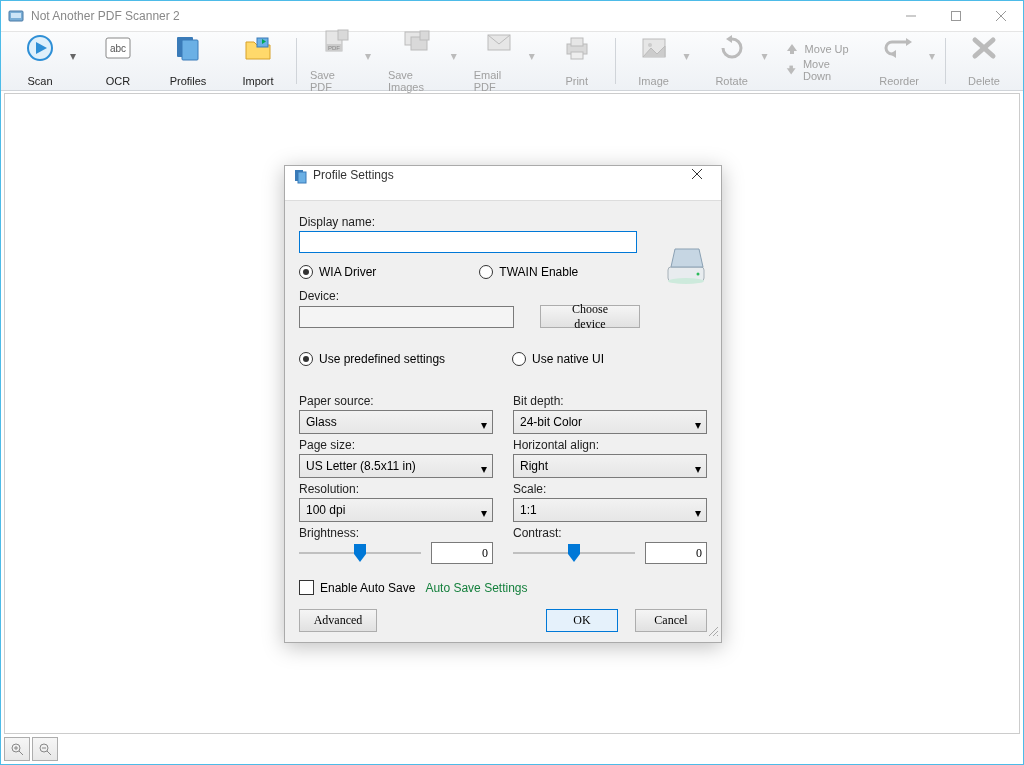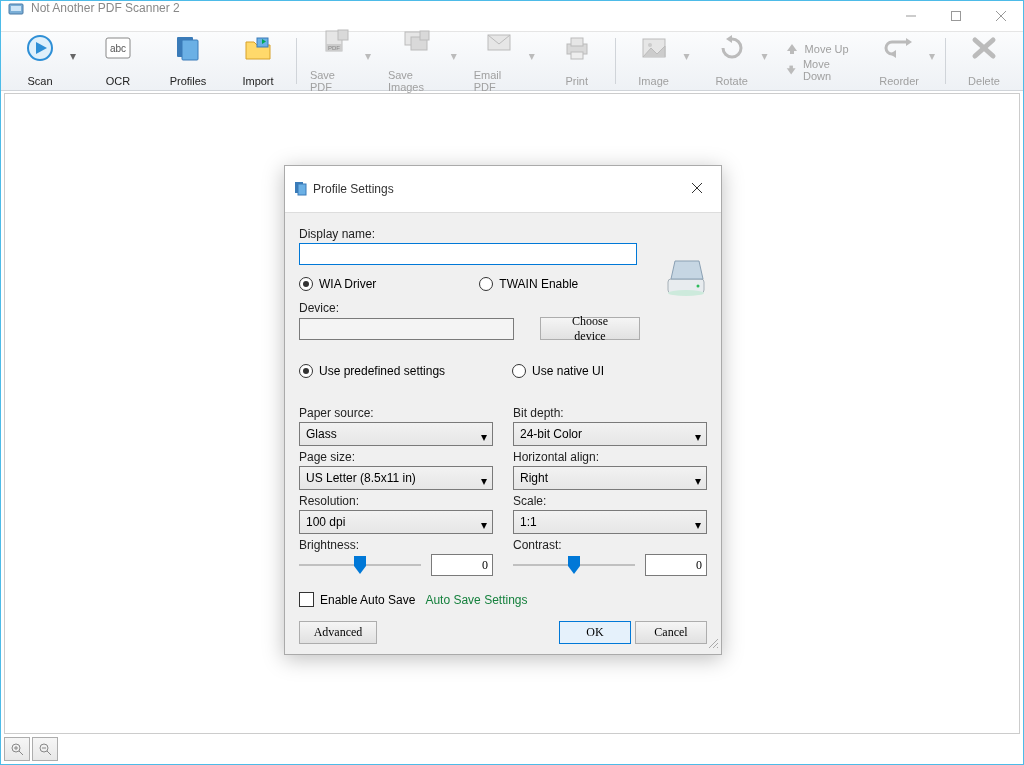--- a/index.html
+++ b/index.html
@@ -1,18 +1,18 @@
 <!DOCTYPE html>
 <html><head>
 <meta charset="utf-8">
 <style>
   html,body{margin:0;padding:0;font-family:"Segoe UI",Tahoma,sans-serif;font-size:12px;background:#fff;color:#000;user-select:none}
   .app{width:1024px;height:765px;border:1px solid #4dbbe8;box-sizing:border-box;position:relative;overflow:hidden;background:#fff}
   
-  .titlebar{height:30px;background:#fff;display:flex;border-bottom:1px solid #e5e5e5}
+  .titlebar{height:30px;background:#fff;display:flex;align-items:center;border-bottom:1px solid #e5e5e5}
   .titlebar .app-icon{width:16px;height:16px;margin:0 7px;display:inline-block}
   .titlebar .title{color:#888;font-size:12px}
   .titlebar .win-btns{margin-left:auto;display:flex}
   .win-btn{width:45px;height:29px;display:flex;align-items:center;justify-content:center;color:#999}
   .win-btn svg{width:10px;height:10px}
   
   .toolbar{height:58px;background:linear-gradient(#fbfcfd,#eef1f5);border-bottom:1px solid #d0d4d9;display:flex;align-items:stretch;padding:0 4px}
   .tbtn{display:flex;flex-direction:column;align-items:center;justify-content:center;padding:2px 8px;min-width:50px;border:1px solid transparent;border-radius:2px;margin:2px 1px;position:relative}
   .tbtn .ic{width:32px;height:28px;display:flex;align-items:center;justify-content:center}
   .tbtn .lbl{font-size:11px;color:#222;margin-top:13px}
@@ -24,21 +24,21 @@
   .tgroup{display:flex;flex-direction:column;justify-content:flex-end;margin:8px 6px}
   .tgroup .row{display:flex;align-items:center;height:24px;color:#a0a0a0;font-size:11px;padding:0 4px}
   .tgroup .row svg{width:14px;height:14px;margin-right:6px}
   
   .canvas{position:absolute;left:3px;right:3px;top:92px;bottom:30px;border:1px solid #ccc;background:#fff}
   
   .bottombar{position:absolute;left:3px;bottom:3px;display:flex;gap:2px}
   .zbtn{width:24px;height:22px;border:1px solid #adadad;background:linear-gradient(#f6f6f6,#e8e8e8);display:flex;align-items:center;justify-content:center;color:#999}
   
   .dialog{position:absolute;left:283px;top:164px;width:436px;background:#f0f0f0;border:1px solid #aaa;box-shadow:0 4px 20px rgba(0,0,0,0.25)}
-  .dlg-title{height:30px;background:#fff;border-bottom:1px solid #ddd;display:flex;align-items:center;padding:8px 8px}
+  .dlg-title{height:30px;background:#fff;border-bottom:1px solid #ddd;display:flex;padding:2px 8px}
   .dlg-title .t{font-size:12px;color:#333;margin-left:4px}
   .dlg-title .x{margin-left:auto;width:32px;text-align:center;color:#555}
   .dlg-body{padding:10px 14px 10px}
   .lbl{font-size:12px;color:#222;margin:4px 0 2px;display:block}
   .tinput{height:22px;border:1px solid #7a7a7a;background:#fff;width:100%;box-sizing:border-box;padding:0 4px;font:12px "Segoe UI"}
   .tinput.focus{border:1px solid #0078d7;outline:none}
   .row2{display:flex;gap:13px}
   .col{flex:1 1 0}
   .radio{display:flex;align-items:center;margin:6px 0}
   .radio .dot{width:12px;height:12px;border:1px solid #333;border-radius:50%;margin-right:6px;display:flex;align-items:center;justify-content:center;background:#fff}
@@ -48,21 +48,21 @@
   .combo{height:22px;border:1px solid #7a7a7a;background:linear-gradient(#f2f2f2,#e6e6e6);display:flex;align-items:center;padding:0 6px;position:relative;font-size:12px}
   .combo .arr{position:absolute;right:5px;top:7px}
   .slider{display:flex;align-items:center;gap:10px;margin-top:2px}
   .track{position:relative;flex:1;height:22px}
   .track .line{position:absolute;left:0;right:0;top:10px;height:2px;background:#c0c0c0}
   .track .thumb{position:absolute;top:2px;left:50%;transform:translateX(-50%);width:12px;height:18px}
   .numbox{width:52px;height:20px;border:1px solid #7a7a7a;background:#fff;text-align:right;padding:0 4px;font:12px "Segoe UI"}
   .check{display:flex;align-items:center}
   .check .box{width:13px;height:13px;border:1px solid #333;background:#fff;margin-right:6px}
   .linky{color:#15803d;margin-left:10px}
-  .footer{display:flex;margin-top:14px;gap:4px}
+  .footer{display:flex;margin-top:14px;gap:17px}
   .resize{position:absolute;right:2px;bottom:2px;color:#aaa}
   .scanner-img{width:42px;height:44px;position:absolute;right:14px;top:42px}
 </style>
 </head>
 <body>
 
 <div class="app">
 
   <div class="titlebar">
     <span class="app-icon">

